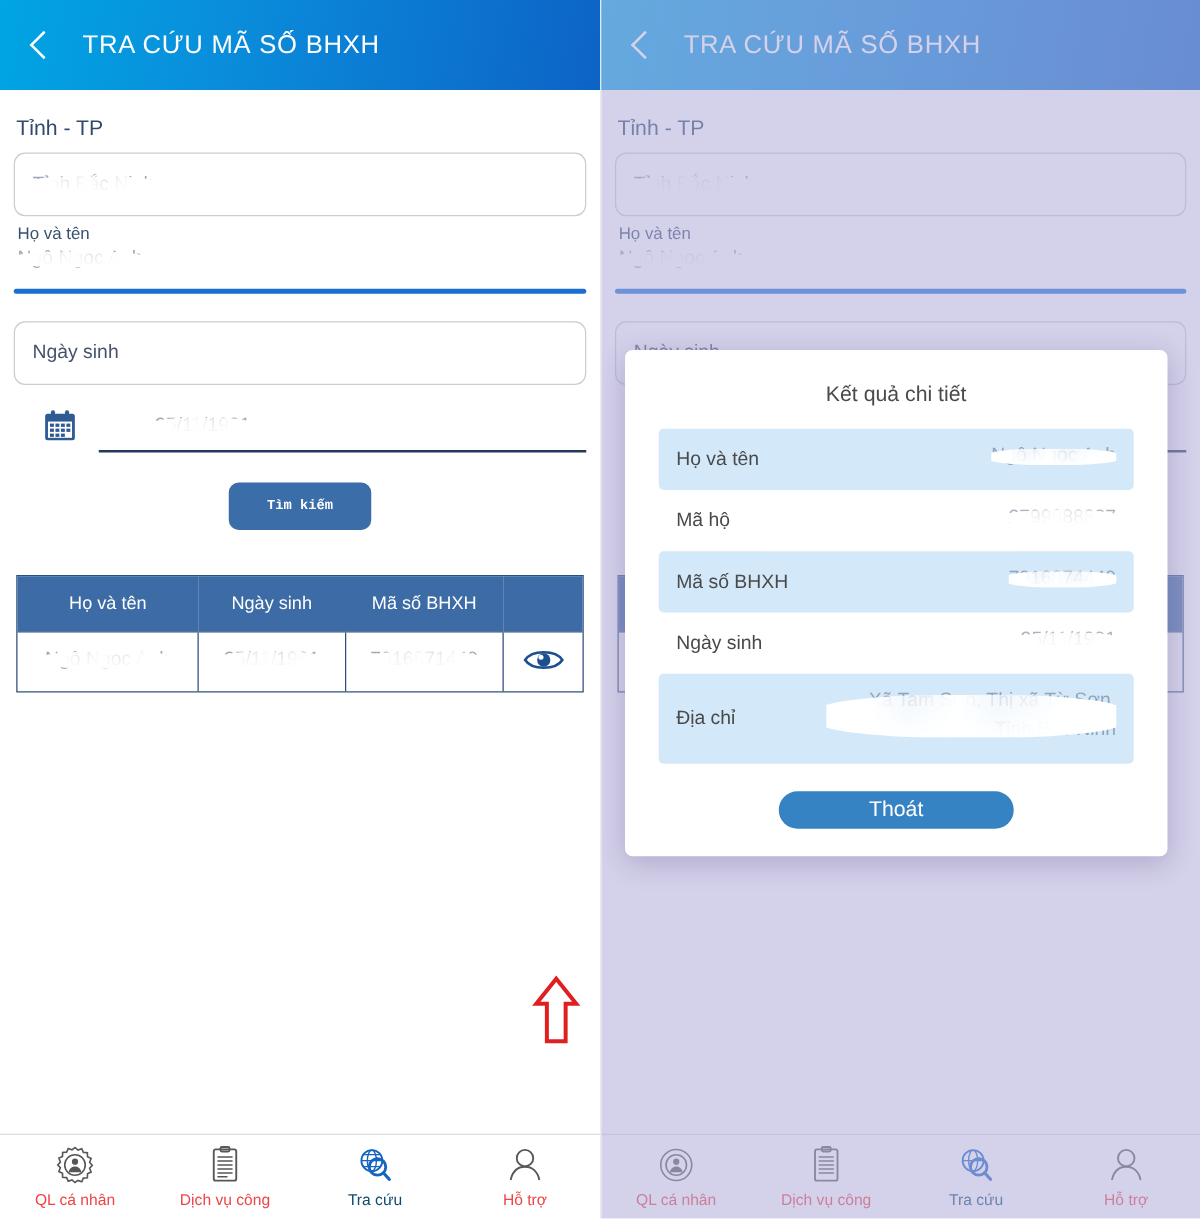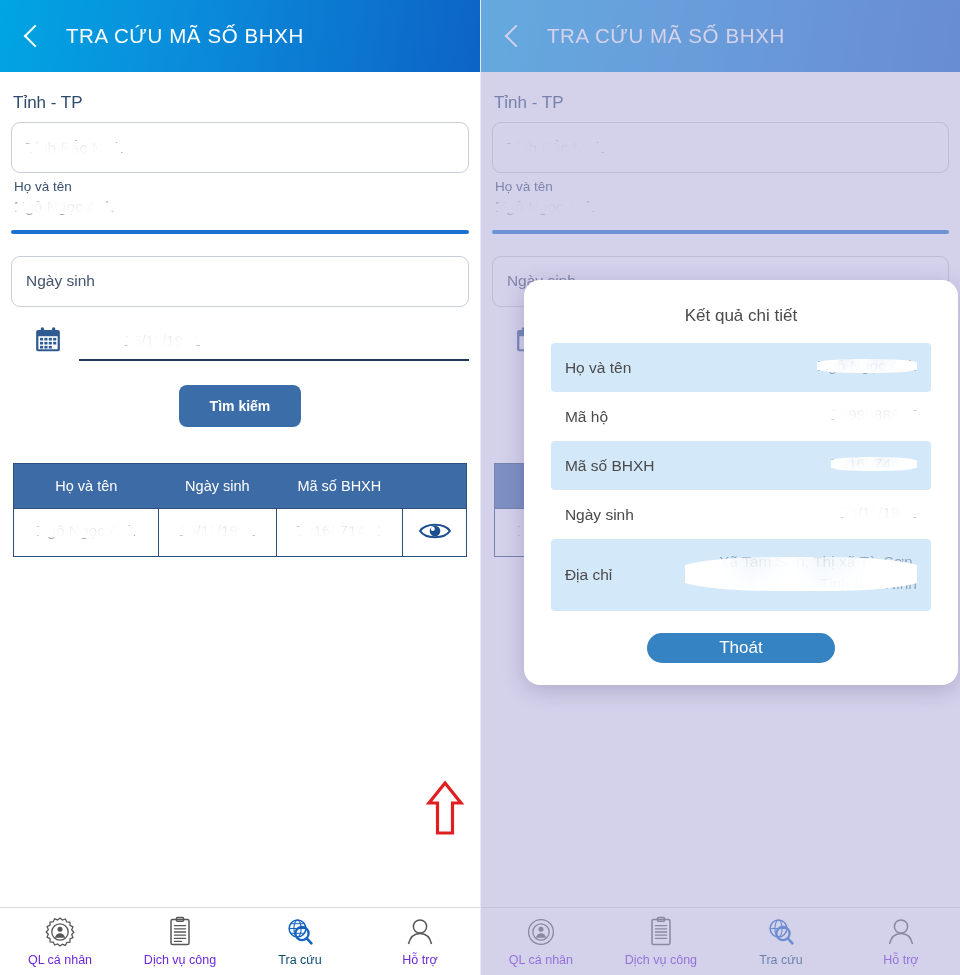--- a/index.html
+++ b/index.html
@@ -59,22 +59,22 @@
   .underline-field { margin-top: 4px; padding-left: 3px; padding-bottom: 6px; }
   .blue-rule { height: 3.5px; background: #1b6fcf; margin: 4px 0 0 0; border-radius: 2px; }
 
   .dob-row { display: flex; align-items: flex-end; gap: 16px; margin: 18px 0 0 22px; }
   .cal-ic { width: 30px; height: 30px; flex: 0 0 auto; margin-bottom: 6px; }
   .dob-val { flex: 1; border-bottom: 2.2px solid #20395c; padding: 0 0 5px 45px; }
 
   .search-wrap { display: flex; justify-content: center; margin-top: 24px; }
   .btn-search {
     background: #3b6da8; color: #fff; border: none; border-radius: 8px;
-    padding: 13px 31px; font-size: 14px; font-weight: bold;
-    font-family: Liberation Sans, sans-serif; cursor: pointer;
+    padding: 13px 31px; font-size: 11px; font-weight: bold;
+    font-family: Liberation Mono, monospace; cursor: pointer;
   }
 
   
   .rtable { margin: 36px 2px 0 2px; border: 1px solid #2c4f7c; }
   .rtable table { width: 100%; border-collapse: collapse; table-layout: fixed; }
   .rtable thead th {
     background: #3c6ba5; color: #fff; font-size: 14.5px; font-weight: normal;
     padding: 14px 2px; text-align: center;
   }
   .rtable tbody td {
@@ -91,34 +91,34 @@
   .arrow-up { position: absolute; left: 425px; top: 687px; width: 40px; height: 56px; }
 
   
   .tabbar {
     position: absolute; bottom: 0; left: 0; width: 480px; height: 68px;
     border-top: 1px solid #dcdce4; background: #fff;
     display: flex; align-items: center;
   }
   .tab { flex: 1; display: flex; flex-direction: column; align-items: center; gap: 5px; cursor: pointer; }
   .tab-ic { width: 32px; height: 32px; }
-  .tab-lb { font-size: 12.5px; color: #6d28d9; }
+  .tab-lb { font-size: 12.5px; color: #ef4444; }
   .tab.active .tab-lb { color: #0c4a6e; }
 
   
   .dim {
     position: absolute; inset: 0; background: #b3addb; opacity: .56;
     pointer-events: none; z-index: 5;
   }
 
   
   .modal {
     position: absolute; z-index: 10;
-    left: 43px; top: 280px; width: 434px;
-    background: #fff; border-radius: 16px;
+    left: 19px; top: 280px; width: 434px;
+    background: #fff; border-radius: 6px;
     box-shadow: 0 5px 22px rgba(40,30,80,.22);
     padding: 26px 0 22px 0;
   }
   .modal-title { text-align: center; font-size: 17px; color: #4a4a4a; margin-bottom: 17px; }
   .mrows { padding: 0 27px; }
   .mrow {
     display: flex; align-items: center; justify-content: space-between;
     min-height: 49px; padding: 6px 14px; gap: 10px;
   }
   .mrow.alt { background: #d3e8f8; border-radius: 4px; }

